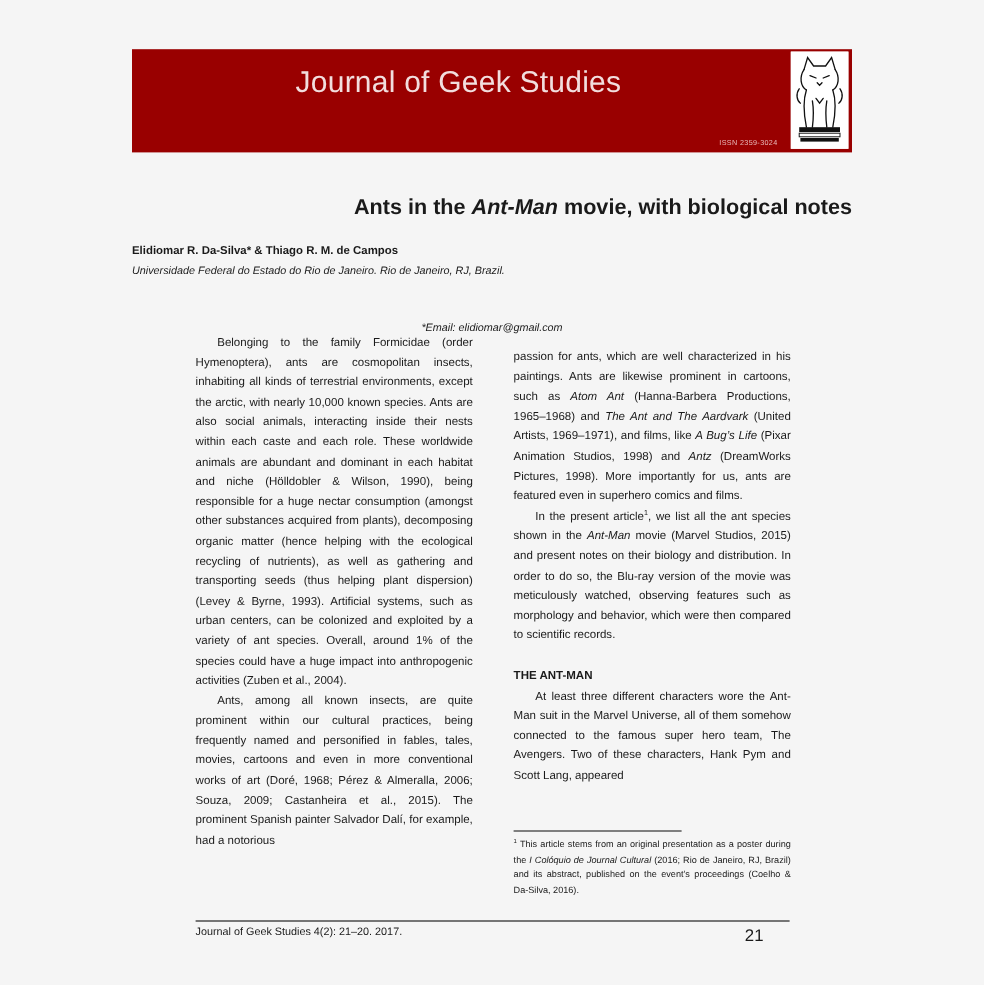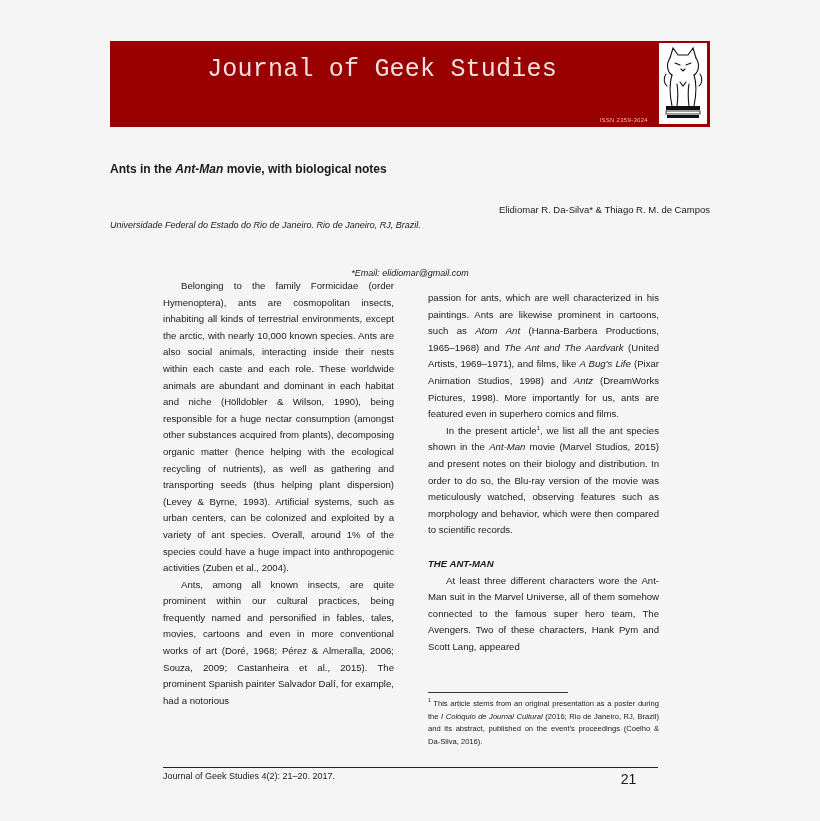--- a/index.html
+++ b/index.html
@@ -6,59 +6,59 @@
   body {
     width:820px; height:821px; background:#f5f5f5; position:relative; overflow:hidden;
     font-family:"Liberation Sans", sans-serif; color:#1a1a1a;
   }
   .banner {
     position:absolute; left:110px; top:41px; width:600px; height:86px;
     background:#990000;
   }
   .banner-title {
     position:absolute; left:0; right:56px; top:14px; text-align:center;
-    font-family:Liberation Mono, monospace; font-size:25px; color:#f2dede; letter-spacing:0.2px;
+    font-family:Liberation Sans, sans-serif; font-size:25px; color:#f2dede; letter-spacing:0.2px;
   }
   .issn {
     position:absolute; right:62px; bottom:4px; font-size:6px; color:#e8b8b8; letter-spacing:0.3px;
   }
   .logo {
     position:absolute; right:3px; top:2px; width:46px; height:79px; background:#fff;
     border:1px solid #fff;
   }
   .logo svg { width:100%; height:100%; display:block; }
 
   .title {
-    position:absolute; left:110px; width:600px; top:162px; text-align:left;
-    font-size:12px; font-weight:bold; color:#1a1a1a;
+    position:absolute; left:110px; width:600px; top:162px; text-align:right;
+    font-size:18px; font-weight:bold; color:#1a1a1a;
   }
   .title i { font-style:italic; }
   .authors {
-    position:absolute; left:110px; width:600px; top:204px; text-align:right;
-    font-size:9.5px; font-weight:normal;
+    position:absolute; left:110px; width:600px; top:204px; text-align:left;
+    font-size:9.5px; font-weight:bold;
   }
   .affil {
     position:absolute; left:110px; width:600px; top:220px; text-align:left;
     font-size:9px; font-style:italic;
   }
   .email {
     position:absolute; left:110px; width:600px; top:234px; text-align:center;
     font-size:9px; font-style:italic;margin-top:34px;
   }
 
   .col {
     position:absolute; width:231px; font-size:9.6px; line-height:16.6px; text-align:justify;
   }
   .col-left { left:163px; top:278px; }
   .col-right { left:428px; top:278px;margin-top:12px; }
   .col p { margin:0; text-indent:18px; }
   .col p.noindent { text-indent:0; }
   .col i { font-style:italic; }
   .col sup { font-size:6px; line-height:0; }
-  .section-head { font-weight:bold; text-indent:0 !important; margin-top:9px !important;font-style:italic; }
+  .section-head { font-weight:bold; text-indent:0 !important; margin-top:9px !important; }
   .spacer { height:8px; }
 
   .fn-rule {
     position:absolute; left:428px; top:692px; width:140px; border-top:1px solid #333;
   }
   .footnote {
     position:absolute; left:428px; top:698px; width:231px; font-size:7.6px; line-height:12.5px; text-align:justify;
   }
   .footnote sup { font-size:5px; line-height:0; }
   .footnote i { font-style:italic; }

